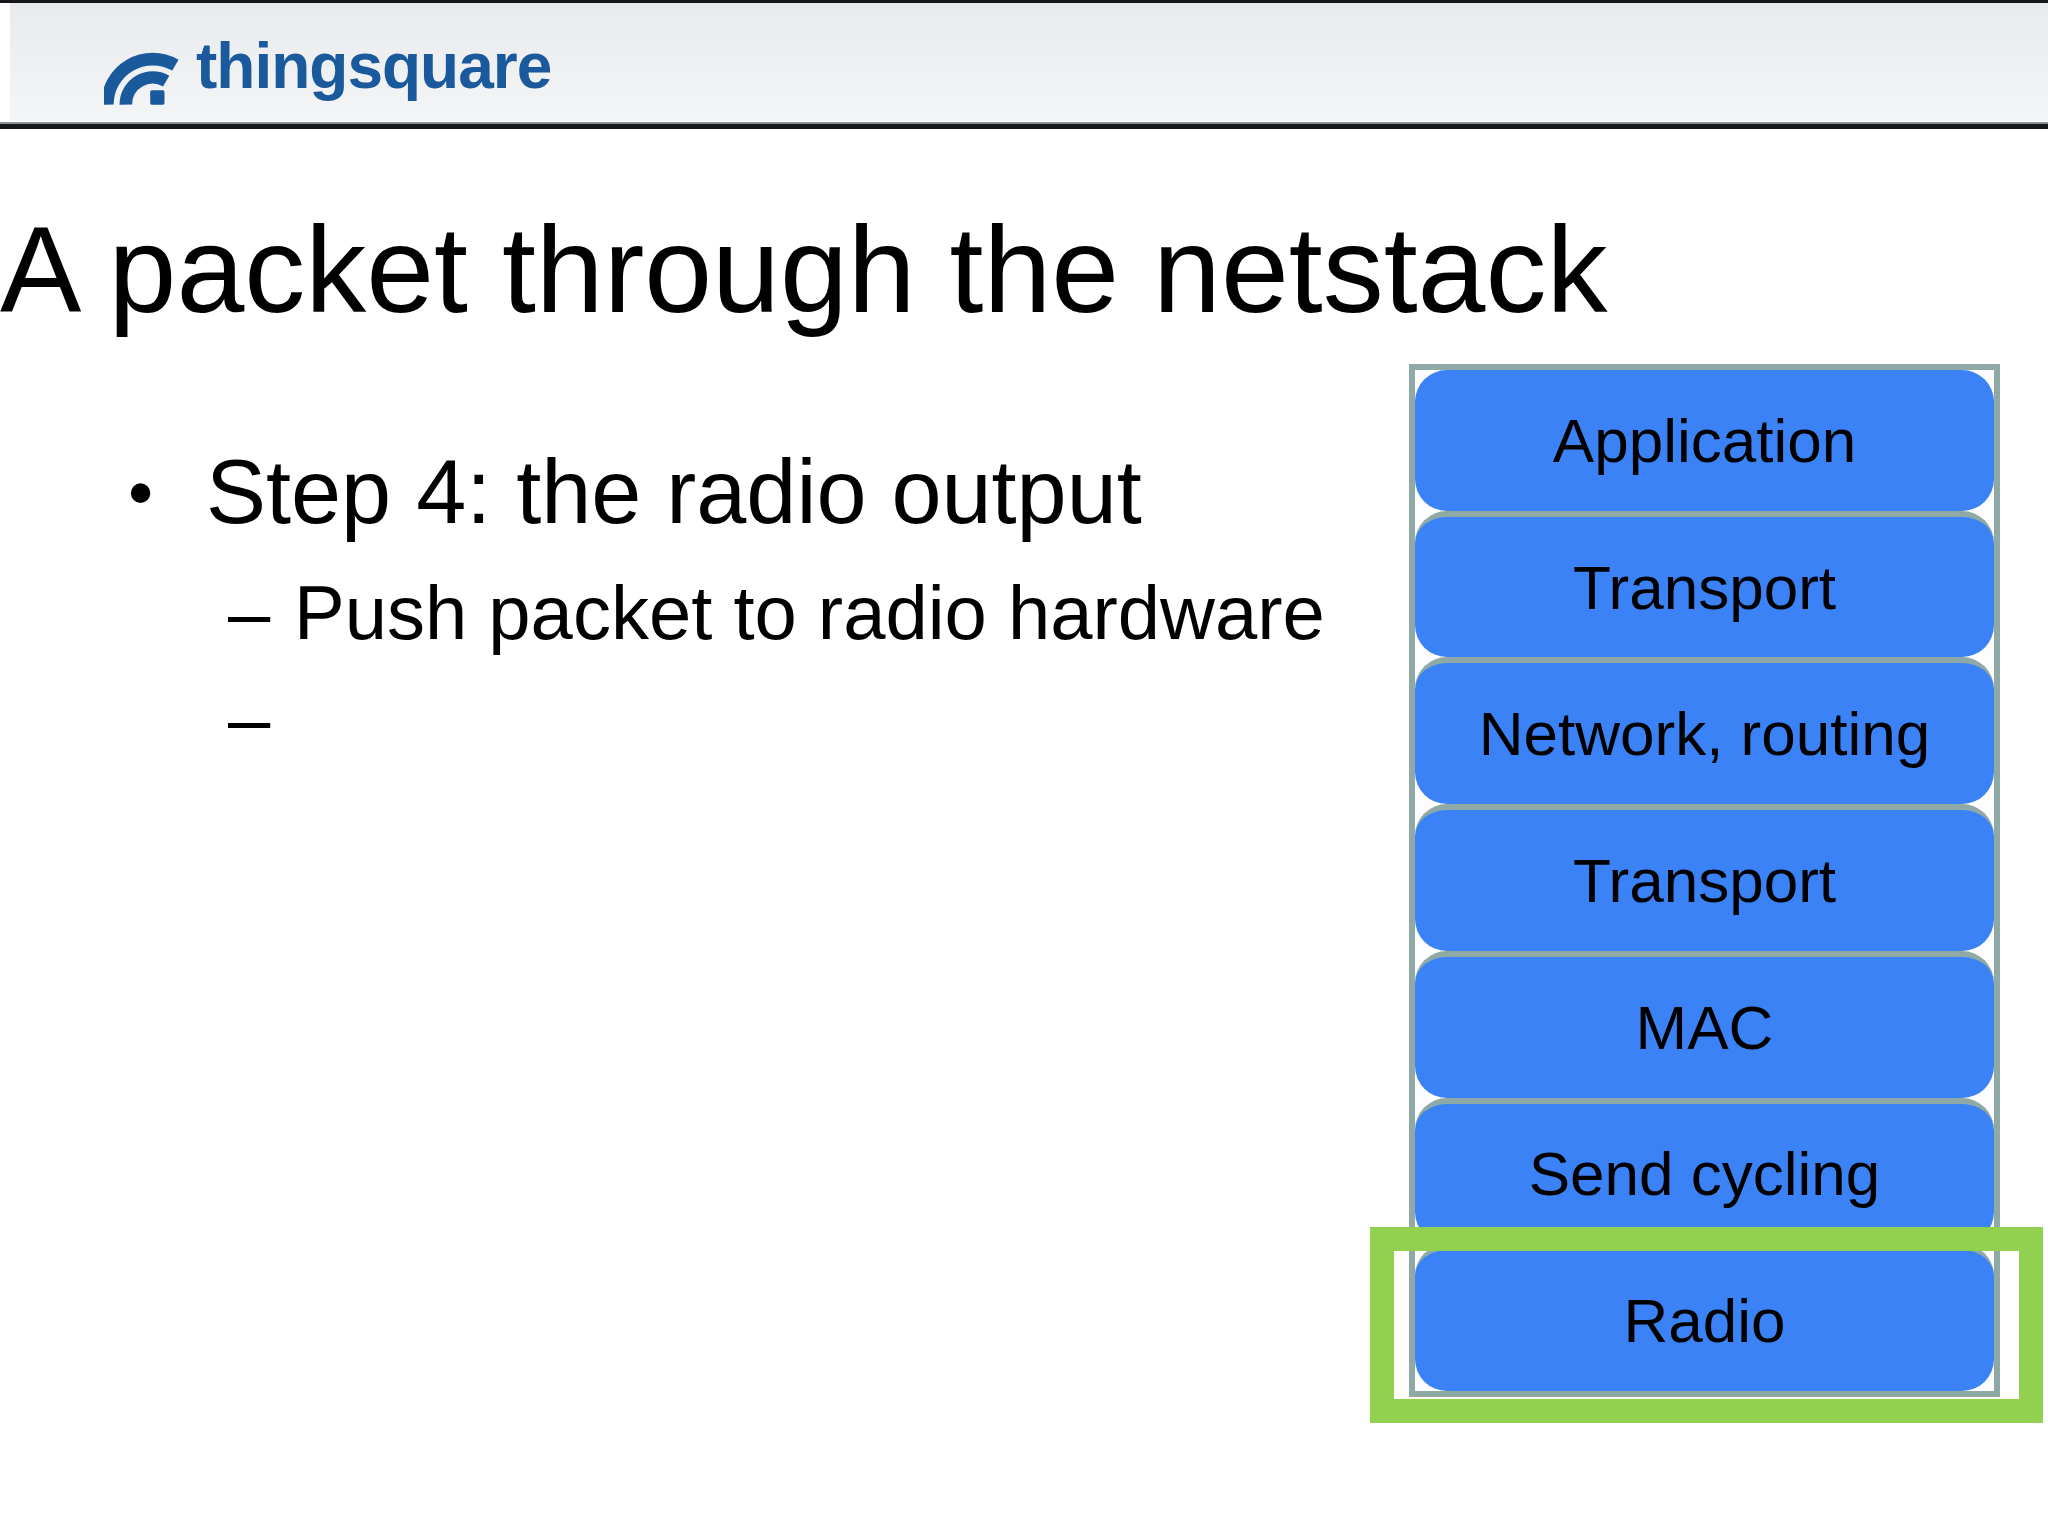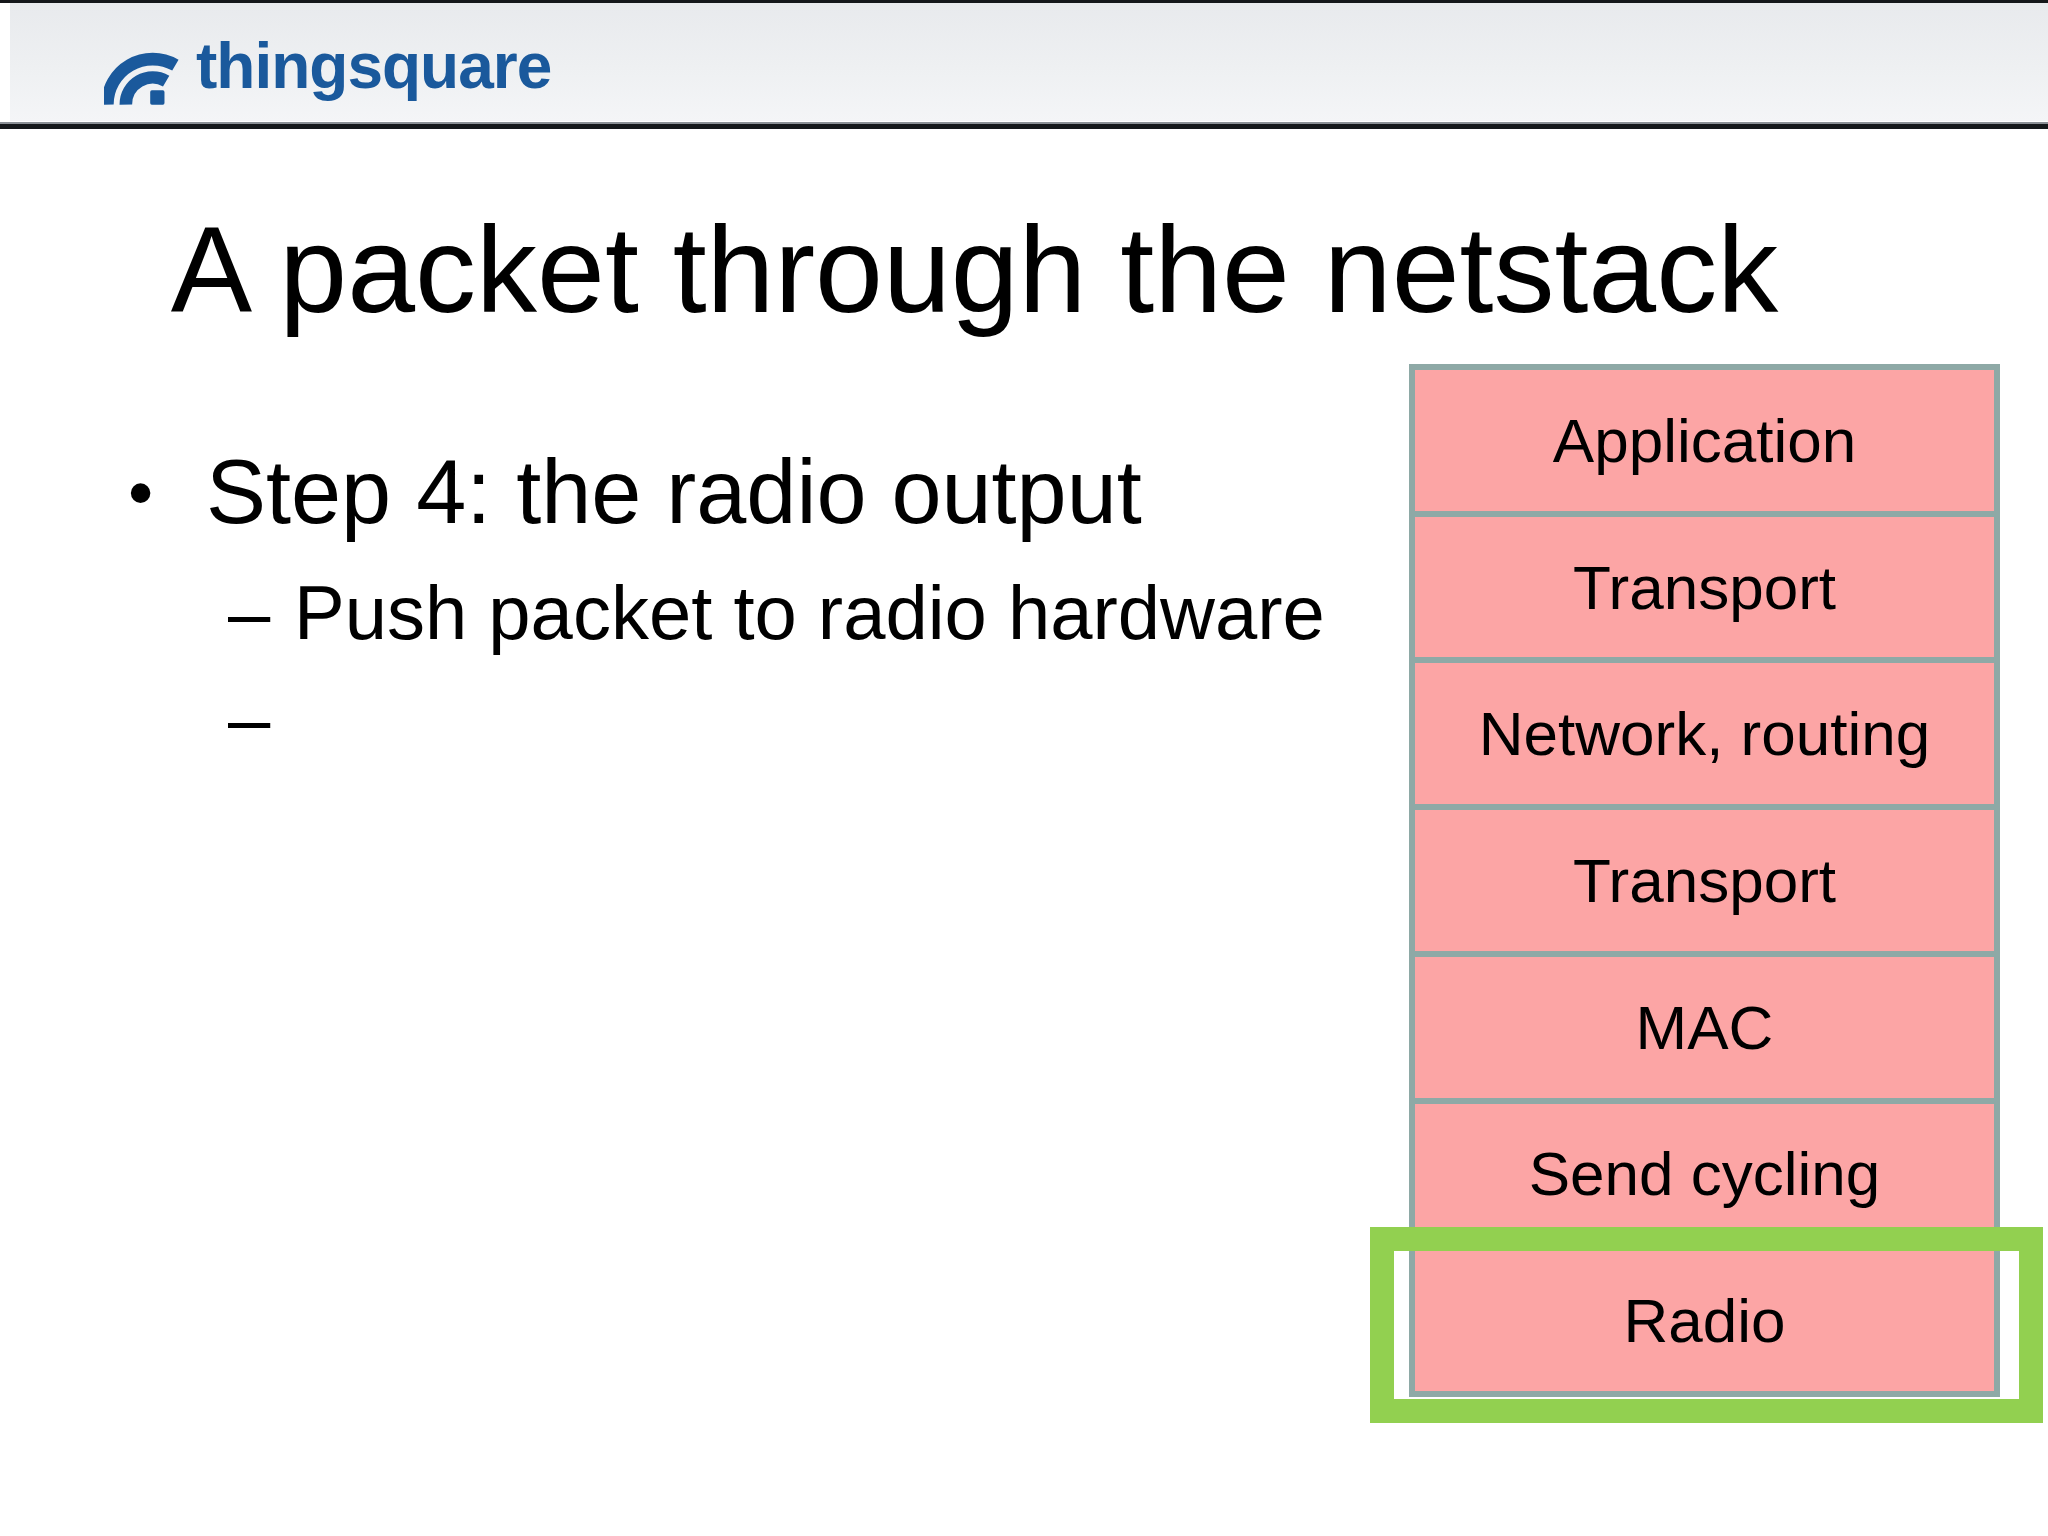--- a/index.html
+++ b/index.html
@@ -43,21 +43,20 @@
     font-weight: 700;
     letter-spacing: -1px;
     color: #1a599c;
     margin-left: 8px;
     line-height: 86px;
   }
 
   
   .slide-title {
     left: 0; top: 202px; width: 1949px;
-    text-align: center;
     font-size: 122px;
     line-height: 1.12;
     white-space: nowrap;
   }
 
   
   .bullet-l1 {
     left: 128px; top: 442px;
     font-size: 90px; line-height: 1.12;
     display: flex; white-space: nowrap;
@@ -80,22 +79,23 @@
     border: 6px solid #8ea9a6;
     background: #fdfdfe;
     display: flex; flex-direction: column;
     z-index: 1;
   }
   .stack-row {
     flex: 1;
     display: flex; align-items: center; justify-content: center;
     border-top: 6px solid #8ea9a6;
     font-size: 62px;
-    background: #fca5a5;
+    background: #3b82f6;
     white-space: nowrap;
+    border-radius: 32px;
   }
   .stack-row:first-child { border-top: none; }
 
   
   .highlight-frame {
     left: 1370px; top: 1227px;
     width: 673px; height: 196px;
     box-sizing: border-box;
     border: 24px solid #92d050;
     background: transparent;

